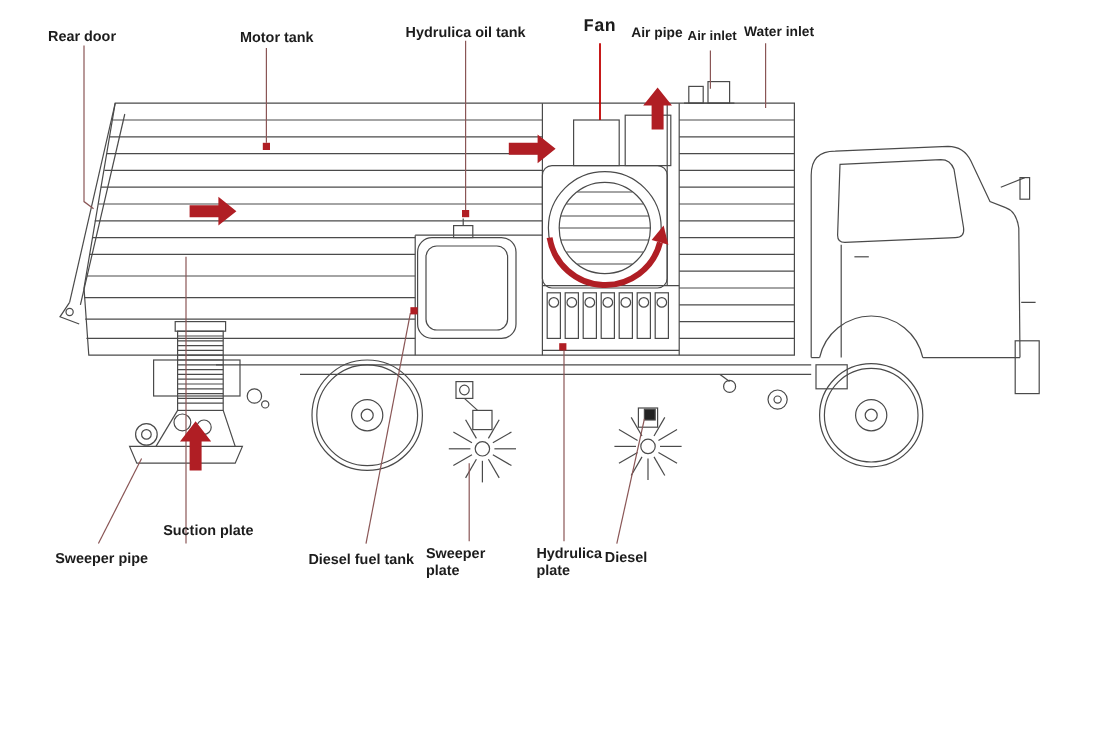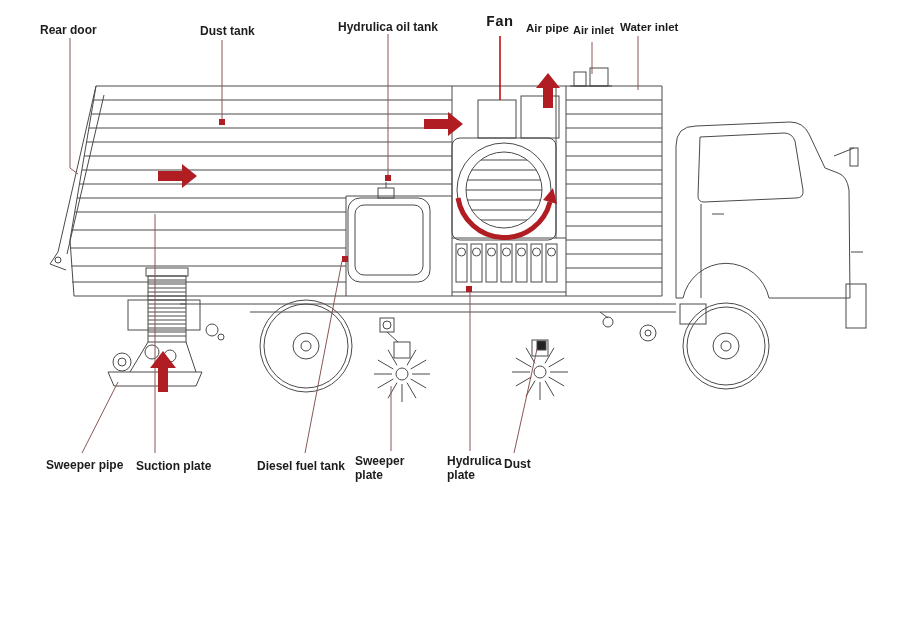--- a/index.html
+++ b/index.html
@@ -245,27 +245,27 @@
     <polygon points="158,171 182,171 182,164 197,176 182,188 182,181 158,181"></polygon>
     <polygon points="424,119 448,119 448,112 463,124 448,136 448,129 424,129"></polygon>
     <polygon points="543,108 543,88 536,88 548,73 560,88 553,88 553,108"></polygon>
     <polygon points="158,392 158,368 150,368 163,351 176,368 168,368 168,392"></polygon>
     <path d="M458,198 A47,47 0 0 0 550,202" stroke="#b01e24" stroke-width="5" fill="none"></path>
     <polygon points="553,188 557,204 543,200"></polygon>
   </g>
 </svg>
 
 <div class="lbl" style="left:40px;top:24px">Rear door</div>
-<div class="lbl" style="left:200px;top:25px">Dust tank</div>
+<div class="lbl" style="left:200px;top:25px">Motor tank</div>
 <div class="lbl" style="left:338px;top:21px">Hydrulica oil tank</div>
 <div class="lbl big" style="left:486px;top:14px">Fan</div>
 <div class="lbl med" style="left:526px;top:22px">Air pipe</div>
 <div class="lbl small" style="left:573px;top:24px">Air inlet</div>
 <div class="lbl med" style="left:620px;top:21px">Water inlet</div>
 
 <div class="lbl" style="left:46px;top:459px">Sweeper pipe</div>
-<div class="lbl" style="left:136px;top:460px">Suction plate</div>
+<div class="lbl" style="left:136px;top:436px">Suction plate</div>
 <div class="lbl" style="left:257px;top:460px">Diesel fuel tank</div>
 <div class="lbl wrap" style="left:355px;top:455px;width:62px">Sweeper plate</div>
 <div class="lbl wrap" style="left:447px;top:455px;width:68px">Hydrulica plate</div>
-<div class="lbl" style="left:504px;top:458px">Dust</div>
+<div class="lbl" style="left:504px;top:458px">Diesel</div>
 
 </div>
 
 </body></html>

